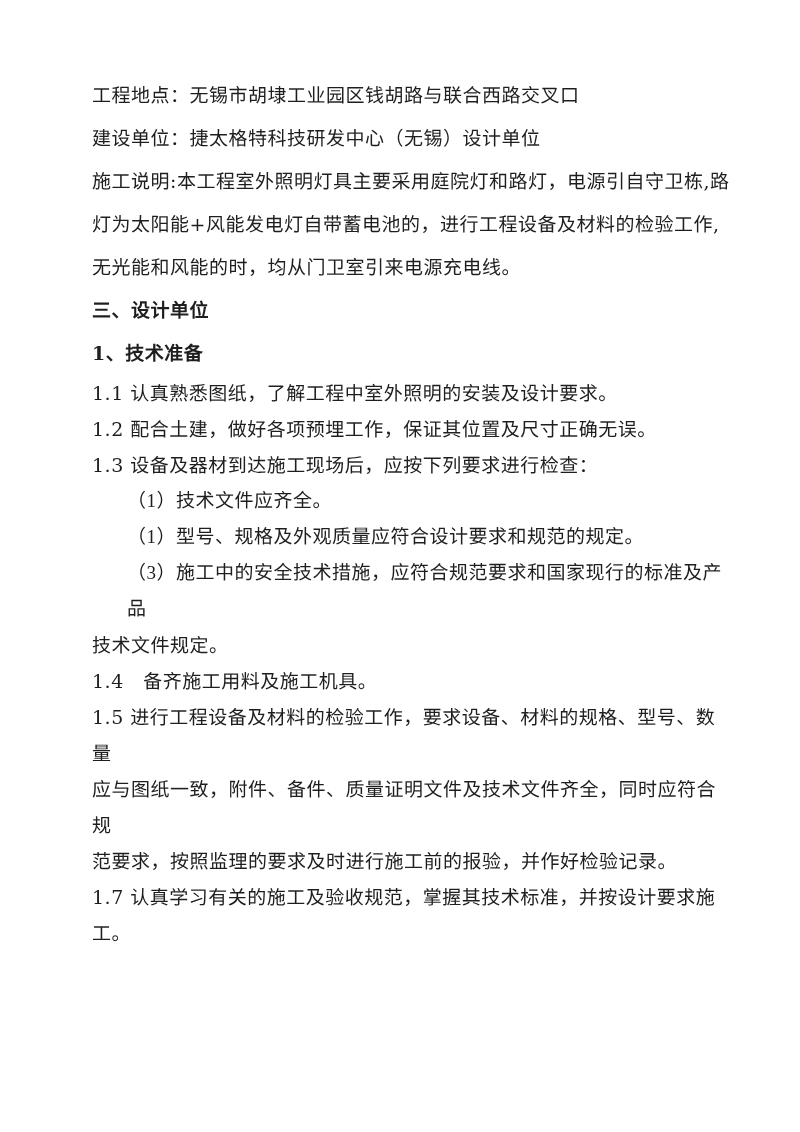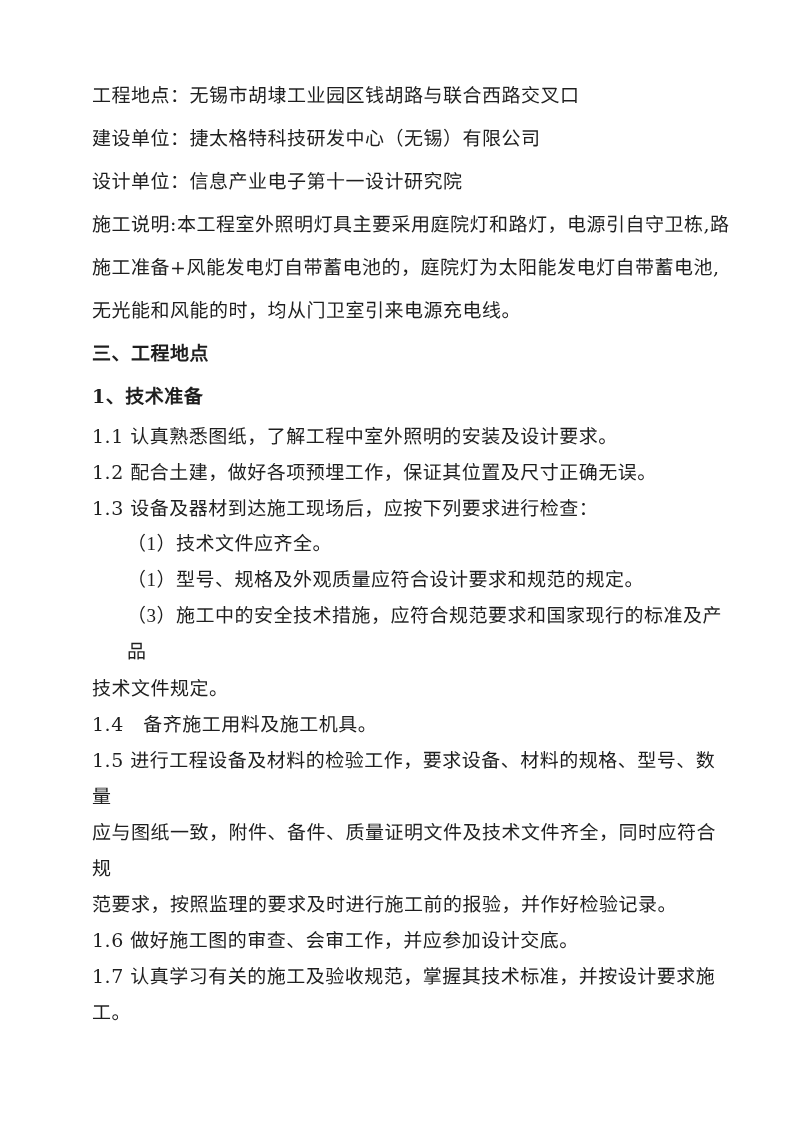--- a/index.html
+++ b/index.html
@@ -45,47 +45,45 @@
     height: 36px;         
   }
 </style>
 </head>
 <body>
 
 <div class="page">
 
   <div>
     <div class="ln info-ln">工程地点：无锡市胡埭工业园区钱胡路与联合西路交叉口</div>
-    <div class="ln info-ln">建设单位：捷太格特科技研发中心（无锡）有限公司</div>
-    <div class="ln info-ln">设计单位：信息产业电子第十一设计研究院</div>
+    <div class="ln info-ln">建设单位：捷太格特科技研发中心（无锡）设计单位</div>
   </div>
 
   <div>
     <div class="ln note-ln">施工说明:本工程室外照明灯具主要采用庭院灯和路灯，电源引自守卫栋,路</div>
-    <div class="ln note-ln">施工准备+风能发电灯自带蓄电池的，庭院灯为太阳能发电灯自带蓄电池,</div>
+    <div class="ln note-ln">灯为太阳能+风能发电灯自带蓄电池的，进行工程设备及材料的检验工作,</div>
     <div class="ln note-ln">无光能和风能的时，均从门卫室引来电源充电线。</div>
   </div>
 
-  <div class="ln h1-ln">三、工程地点</div>
+  <div class="ln h1-ln">三、设计单位</div>
   <div class="ln h2a-ln">1、技术准备</div>
 
   <div>
     <div class="ln item-ln">1.1 认真熟悉图纸，了解工程中室外照明的安装及设计要求。</div>
     <div class="ln item-ln">1.2 配合土建，做好各项预埋工作，保证其位置及尺寸正确无误。</div>
     <div class="ln item-ln">1.3 设备及器材到达施工现场后，应按下列要求进行检查：</div>
 
     <div class="ln sub-ln">（1）技术文件应齐全。</div>
     <div class="ln sub-ln">（1）型号、规格及外观质量应符合设计要求和规范的规定。</div>
     <div class="ln sub-ln">（3）施工中的安全技术措施，应符合规范要求和国家现行的标准及产品</div>
     <div class="ln item-ln">技术文件规定。</div>
 
     <div class="ln item-ln">1.4　备齐施工用料及施工机具。</div>
     <div class="ln item-ln">1.5 进行工程设备及材料的检验工作，要求设备、材料的规格、型号、数量</div>
     <div class="ln item-ln">应与图纸一致，附件、备件、质量证明文件及技术文件齐全，同时应符合规</div>
     <div class="ln item-ln">范要求，按照监理的要求及时进行施工前的报验，并作好检验记录。</div>
-    <div class="ln item-ln">1.6 做好施工图的审查、会审工作，并应参加设计交底。</div>
     <div class="ln item-ln">1.7 认真学习有关的施工及验收规范，掌握其技术标准，并按设计要求施工。</div>
 
     <div class="spacer-ln"></div>
 
   </div>
 
 </div>
 
 </body></html>

